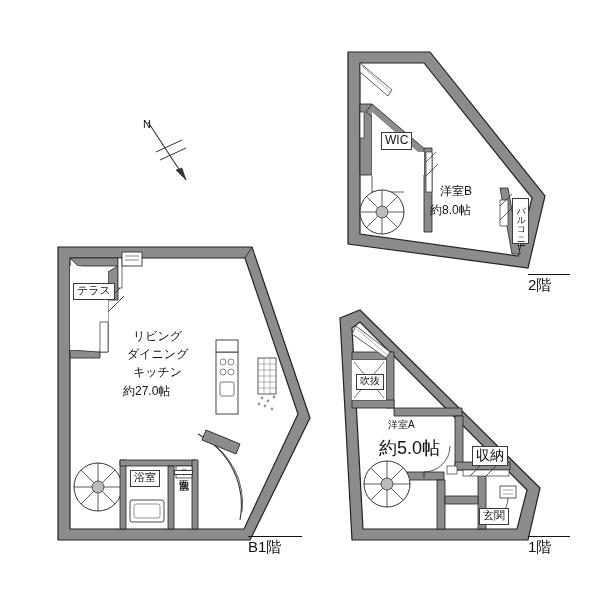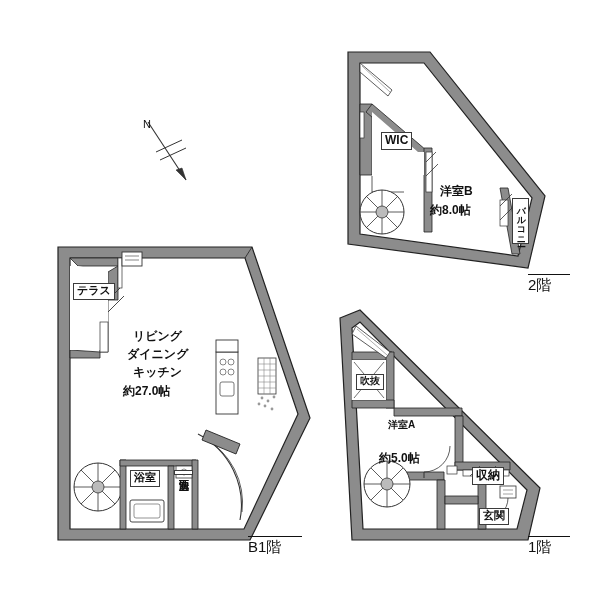--- a/index.html
+++ b/index.html
@@ -29,21 +29,21 @@
     white-space: pre;
     line-height: 1.12;
     letter-spacing: 0px;
   }
   .lbl.boxed {
     border: 1px solid #3b3b3b;
     background: #ffffff;
     padding: 1px 3px 2px 3px;
     line-height: 1.05;
   }
-  .lbl.center { text-align: center; font-weight: bold; }
+  .lbl.center { text-align: center; }
   .vert {
     writing-mode: vertical-rl;
     text-orientation: upright;
   }
   .floorTag {
     position: absolute;
     font-size: 15px;
     color: #111;
     font-family: "Liberation Sans", sans-serif;
   }
@@ -272,22 +272,22 @@
 <div class="lbl boxed center vert" style="left:512px; top:198px; font-size:9px;">バルコニー</div>
 
 <div class="floorTag" style="left:528px; top:274px;">
   <span class="rule" style="width:42px;"></span>
   <span>2階</span>
 </div>
 
 <div class="lbl boxed center" style="left:356px; top:374px; font-size:10px;">吹抜</div>
 
 <div class="lbl center" style="left:388px; top:419px; font-size:10px;">洋室A</div>
-<div class="lbl center" style="left:379px; top:438px; font-size:12px;margin-top:14px;">約5.0帖</div>
-
-<div class="lbl boxed center" style="left:472px; top:467px; font-size:12px;">収納</div>
+<div class="lbl center" style="left:379px; top:438px; font-size:18px;">約5.0帖</div>
+
+<div class="lbl boxed center" style="left:472px; top:446px; font-size:14px;">収納</div>
 
 <div class="lbl boxed center" style="left:448px; top:508px; font-size:11px;margin-left:31px;">玄関</div>
 
 <div class="floorTag" style="left:528px; top:536px;">
   <span class="rule" style="width:42px;"></span>
   <span>1階</span>
 </div>
 
 </body></html>

